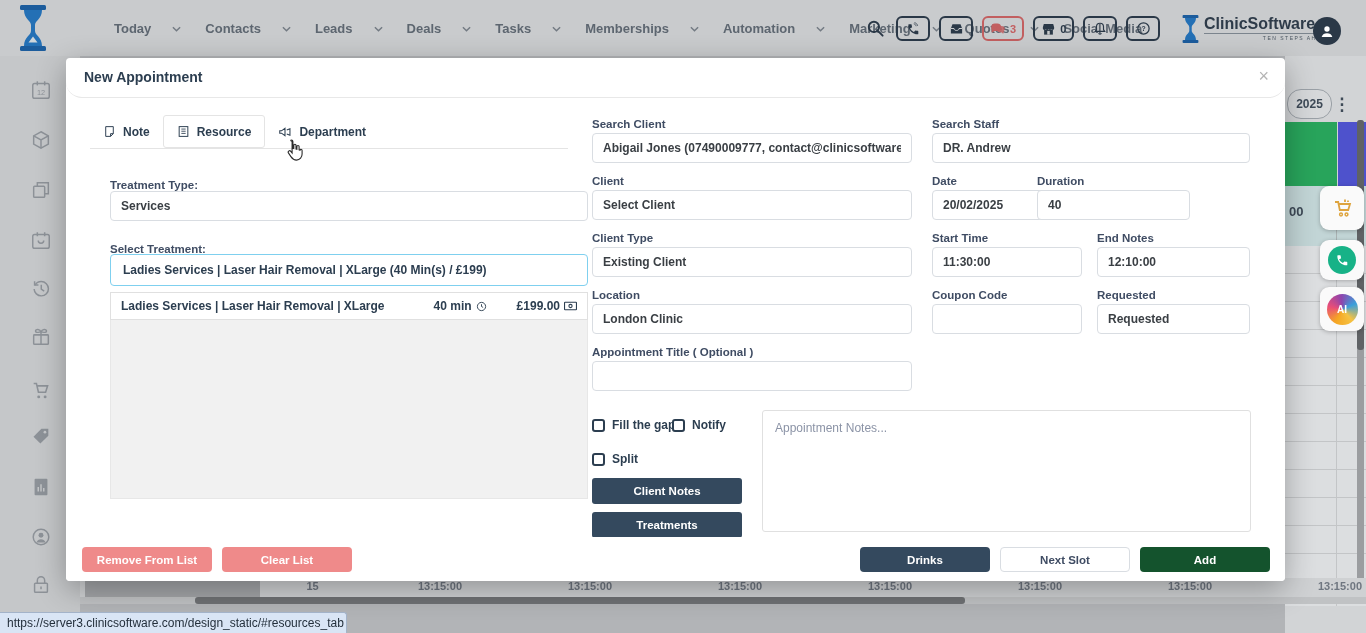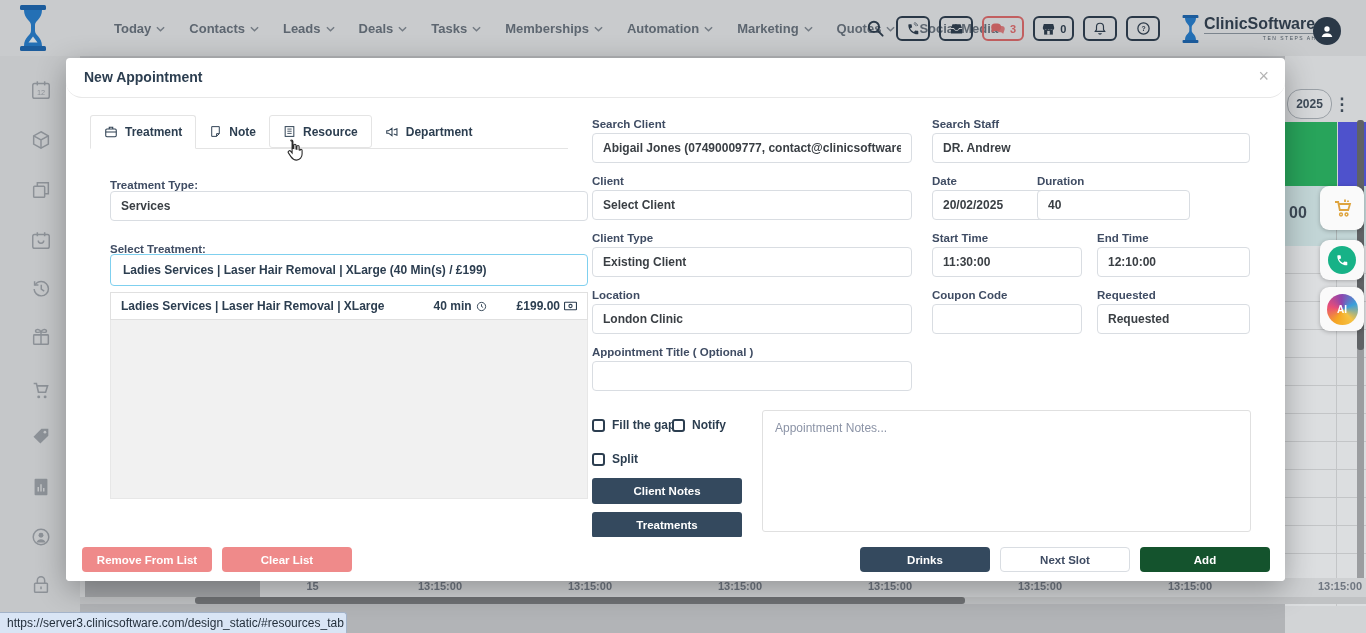--- a/index.html
+++ b/index.html
@@ -5,21 +5,21 @@
   * { margin:0; padding:0; box-sizing:border-box; }
   html,body { width:1366px; height:633px; overflow:hidden; }
   body { font-family:"Liberation Sans", sans-serif; background:#b2b4b7; position:relative; }
   svg { display:block; }
 
   
   .topbar { position:absolute; left:0; top:0; width:1366px; height:56px; background:#c9cbcd; }
   .logo-hg { position:absolute; left:18px; top:5px; }
   .nav { position:absolute; left:114px; top:0; height:56px; display:flex; align-items:center; gap:24px;
          color:#5d6670; font-size:13px; font-weight:700; }
-  .nav-item { display:flex; align-items:center; gap:5px; cursor:pointer; white-space:nowrap; }
+  .nav-item { display:flex; align-items:center; gap:21px; cursor:pointer; white-space:nowrap; }
   .chev { opacity:.8; margin-top:2px; }
   .top-icons { position:absolute; left:866px; top:16px; display:flex; align-items:center; gap:9px; }
   .icon-btn { height:25px; min-width:34px; border:2px solid #2a3847; border-radius:6px; color:#2a3847;
               display:flex; align-items:center; justify-content:center; gap:4px; padding:0 6px;
               font-size:11px; font-weight:700; background:transparent; }
   .icon-btn.alert { border-color:#c25f60; color:#c25f60; }
   .brand { position:absolute; left:1181px; top:15px; display:flex; align-items:flex-start; gap:4px; }
   .brand-text { font-size:16px; font-weight:600; color:#2e3b49; line-height:18px; }
   .brand-tld { font-size:7px; font-weight:700; color:#2e3b49; vertical-align:top; }
   .brand-tag { font-size:5px; letter-spacing:1.5px; color:#4a5560; text-align:right; border-top:1px solid #7b848d; padding-top:1px; }
@@ -31,21 +31,21 @@
 
   .canvas { position:absolute; left:1285px; top:56px; width:81px; height:577px; background:#d2d4d6; overflow:hidden; }
   .yearbox { position:absolute; left:2px; top:33px; width:45px; height:30px; background:#d6d8da; border:1px solid #9aa0a6;
              border-radius:14px; font-size:12px; font-weight:600; color:#3e4a57; display:flex; align-items:center; justify-content:center; }
   .kebab { position:absolute; left:47px; top:34px; width:20px; height:28px; color:#3e4a57; font-size:17px; font-weight:700;
            display:flex; align-items:center; justify-content:center; }
   .ev-green { position:absolute; left:0; top:66px; width:52px; height:64px; background:#28a45b; }
   .ev-indigo { position:absolute; left:53px; top:66px; width:28px; height:64px; background:#4e52cc; }
   .teal-band { position:absolute; left:0; top:130px; width:81px; height:60px; background:#c2d5d6; }
   .teal-band .vline { position:absolute; left:51px; top:0; width:1px; height:60px; background:#a9b2b3; }
-  .cell00 { position:absolute; left:4px; top:18px; font-size:16px; font-weight:600; color:#3e4a57; }
+  .cell00 { position:absolute; left:4px; top:18px; font-size:13px; font-weight:600; color:#3e4a57; }
   .dash-rows { position:absolute; left:0; top:190px; width:81px; height:360px; background:#dcdee0;
                background-image:repeating-linear-gradient(to bottom, transparent 0 27px, #c3c5c7 27px 28px); }
   .dash-rows .vline { position:absolute; left:51px; top:0; width:1px; height:100%; background:#c3c5c7; }
   .vscroll { position:absolute; left:72px; top:64px; width:7px; height:480px; background:#9b9da0; border-radius:3px; }
   .vscroll-thumb { position:absolute; left:0; top:0; width:7px; height:230px; background:#5f6265; border-radius:3px; }
 
   .bottom-strip { position:absolute; left:80px; top:578px; width:1286px; height:19px; background:#cfd1d3;
                   font-size:11px; font-weight:600; color:#6f7680; }
   .bs-dark { position:absolute; left:5px; top:0; width:175px; height:19px; background:#a3a5a8; }
   .bs-cell { position:absolute; top:2px; width:150px; text-align:center; }
@@ -364,27 +364,20 @@
 </div>
 
 <div class="modal">
   <div class="m-header">
     <div class="m-title">New Appointment</div>
     <div class="m-close">×</div>
   </div>
 
   <div class="left-col">
     <div class="tabs">
-      <div class="tab active">
-        <svg width="14" height="14" viewBox="0 0 24 24">
-            <rect x="3" y="7" width="18" height="13" rx="2" fill="none" stroke="#2c3e50" stroke-width="1.8"></rect>
-            <path d="M9 7V4h6v3M3 12h18" fill="none" stroke="#2c3e50" stroke-width="1.8"></path>
-          </svg>
-        <span>Treatment</span>
-      </div>
       <div class="tab">
         <svg width="13" height="13" viewBox="0 0 24 24">
             <path d="M5 3h14v13l-5 5H5z" fill="none" stroke="#2c3e50" stroke-width="1.8"></path>
             <path d="M14 21v-5h5" fill="none" stroke="#2c3e50" stroke-width="1.8"></path>
           </svg>
         <span>Note</span>
       </div>
       <div class="tab hovered">
         <svg width="13" height="13" viewBox="0 0 24 24">
             <rect x="4" y="3" width="16" height="18" fill="none" stroke="#2c3e50" stroke-width="1.8"></rect>
@@ -453,21 +446,21 @@
   </div>
   <div class="f" style="left:526px;top:174px;width:320px">
     <span class="flabel">Client Type</span>
     <input class="finput" value="Existing Client" style="">
   </div>
   <div class="f" style="left:866px;top:174px;width:150px">
     <span class="flabel">Start Time</span>
     <input class="finput" value="11:30:00" style="">
   </div>
   <div class="f" style="left:1031px;top:174px;width:153px">
-    <span class="flabel">End Time</span>
+    <span class="flabel">End Notes</span>
     <input class="finput" value="12:10:00" style="">
   </div>
   <div class="f" style="left:526px;top:231px;width:320px">
     <span class="flabel">Location</span>
     <input class="finput" value="London Clinic" style="">
   </div>
   <div class="f" style="left:866px;top:231px;width:150px">
     <span class="flabel">Coupon Code</span>
     <input class="finput" value="" style="">
   </div>

